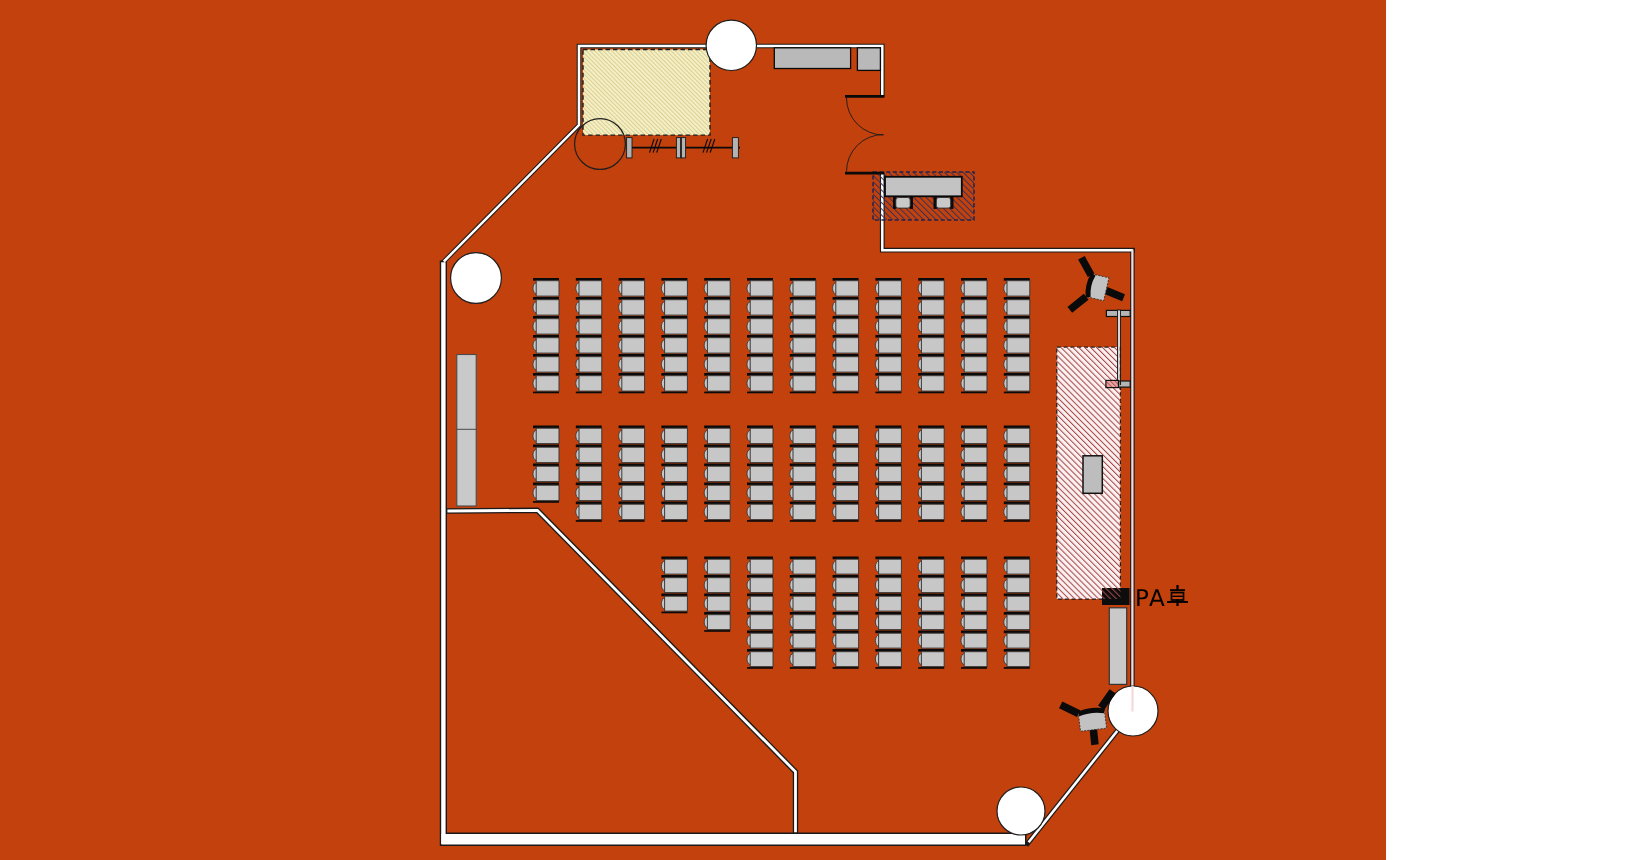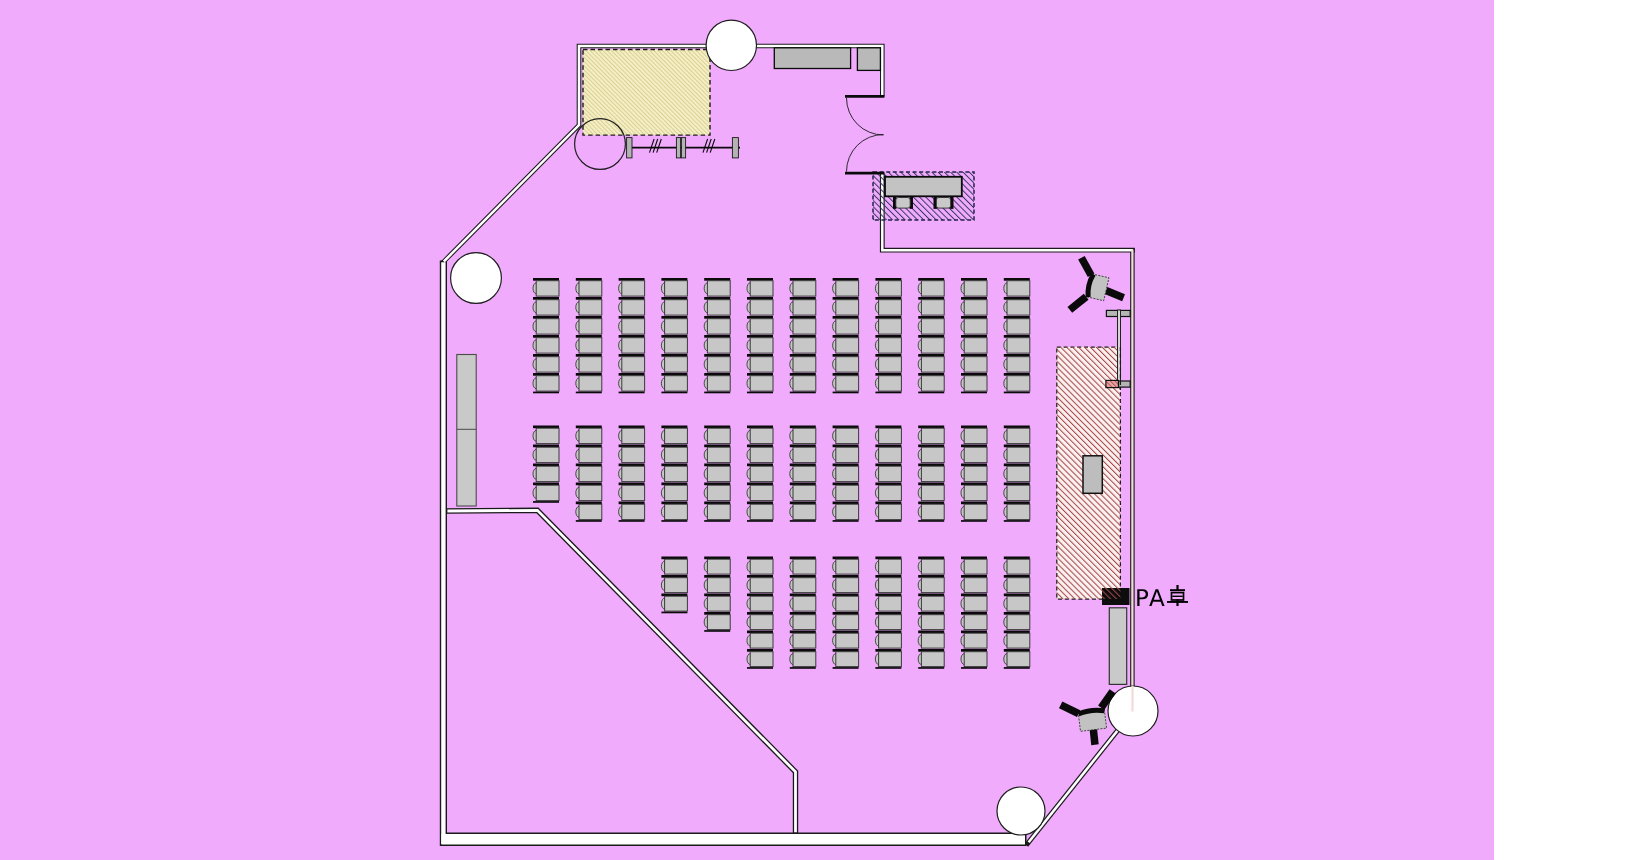--- a/index.html
+++ b/index.html
@@ -1,20 +1,20 @@
 <!DOCTYPE html>
 <html><head>
 <meta charset="utf-8">
 <style>
   html, body { margin: 0; padding: 0; background: #ffffff; }
   .plan-wrap {
     position: relative;
-    width: 1494px;
+    width: 1386px;
     height: 860px;
-    background: #f0abfc;
+    background: #c2410c;
     overflow: hidden;
     font-family: "DejaVu Sans", "Liberation Sans", sans-serif;
   }
   svg { display: block; }
   text.pa-label {
     font-family: "DejaVu Sans", "Liberation Sans", sans-serif;
     fill: #000000;
     text-rendering: geometricPrecision;
   }
 </style>

